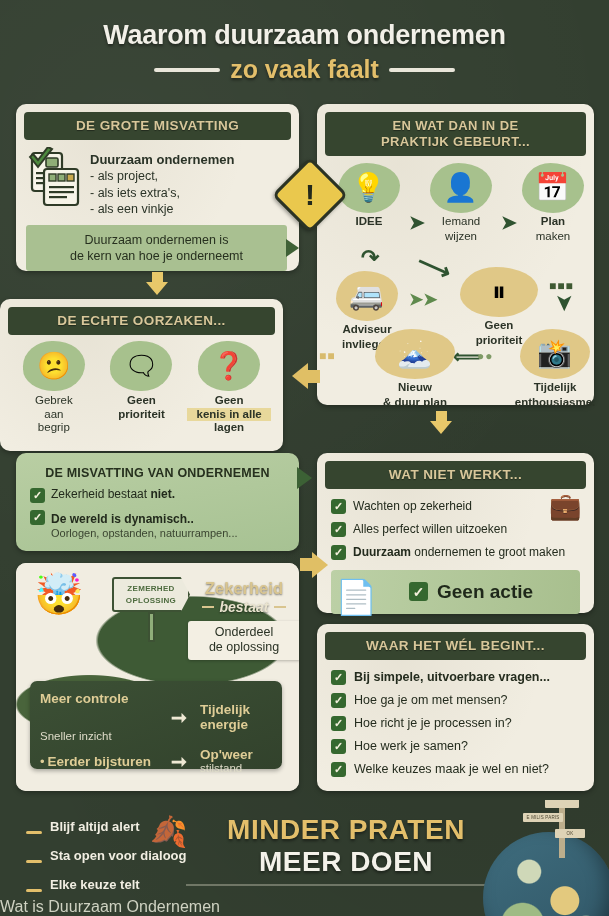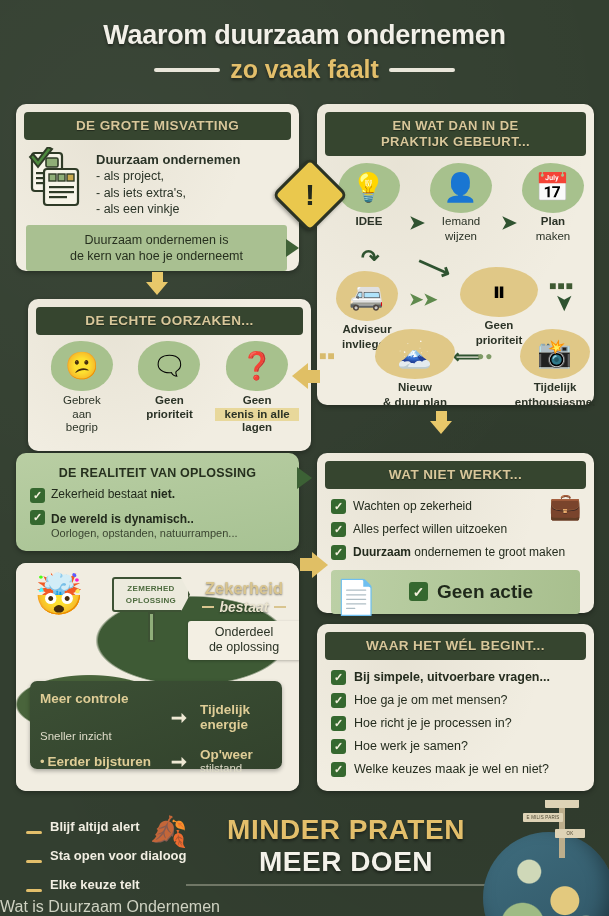--- a/index.html
+++ b/index.html
@@ -45,21 +45,21 @@
     font-size:13.5px; font-weight:bold; letter-spacing:.4px;
     text-align:center;
     padding:6px 4px 5px;
     text-shadow:0 1px 1px rgba(0,0,0,.4);
     line-height:1.25;
   }
   .bar.two { font-size:13px; }
 
   
   #p1 { left:16px; top:104px; width:283px; height:167px; }
-  .p1-row { display:flex; gap:12px; padding:7px 4px 4px 4px; }
+  .p1-row { display:flex; gap:6px; padding:7px 4px 4px 4px; }
   .doc-icon { width:56px; flex:0 0 56px; position:relative; }
   .p1-txt { font-size:12.5px; color:#2a3327; line-height:1.32; padding-top:4px; }
   .p1-txt b { font-size:13px; }
   .p1-banner {
     background:#a9c091; border-radius:3px; margin:3px 4px 0 2px;
     color:#27301f; font-size:12.5px; text-align:center; padding:7px 6px; line-height:1.3;
     position:relative;
   }
   .p1-banner .arrow-r {
     position:absolute; right:-12px; top:50%; transform:translateY(-50%);
@@ -88,21 +88,21 @@
     position:absolute; left:283px; top:168px; width:54px; height:54px;
     background:#eac84d; border:3.5px solid #2b3324; border-radius:7px;
     transform:rotate(45deg); z-index:30; box-shadow:0 2px 4px rgba(0,0,0,.35);
   }
   .warn span {
     position:absolute; inset:0; display:flex; align-items:center; justify-content:center;
     transform:rotate(-45deg); font-size:30px; font-weight:bold; color:#23291c;
   }
 
   
-  #p3 { left:28px; top:299px; width:283px; height:152px; }
+  #p3 { left:0; top:299px; width:283px; height:152px; }
   .people { display:flex; justify-content:space-around; padding:6px 2px 0; }
   .person { width:84px; text-align:center; }
   .pblob { width:62px;height:50px;margin:0 auto;background:#a7c18d;
            border-radius:48% 52% 50% 50%/52% 48% 55% 45%;
            display:flex;align-items:center;justify-content:center;font-size:27px;}
   .p-lbl { font-size:11.5px; color:#2b3327; line-height:1.2; margin-top:3px; }
   .p-lbl b{ display:block; }
   .hl { background:#e8d89b; }
 
   
@@ -391,21 +391,21 @@
         <div class="p-lbl">
           <b>Geen</b>
           <b class="hl">kenis in alle</b>
           <b>lagen</b>
         </div>
       </div>
     </div>
   </div>
 
   <div class="card" id="p4">
-    <div class="p4-h">DE REALITEIT VAN OPLOSSING</div>
+    <div class="p4-h">DE MISVATTING VAN ONDERNEMEN</div>
     <div class="chk-row">
       <span class="chk">✓</span>
       <span class="chk-t"><span>Zekerheid bestaat </span><b>niet.</b></span>
     </div>
     <div class="chk-row">
       <span class="chk">✓</span>
       <span>
         <span class="chk-t"><b>De wereld is dynamisch..</b></span>
         <div class="chk-sub">Oorlogen, opstanden, natuurrampen...</div>
       </span>

